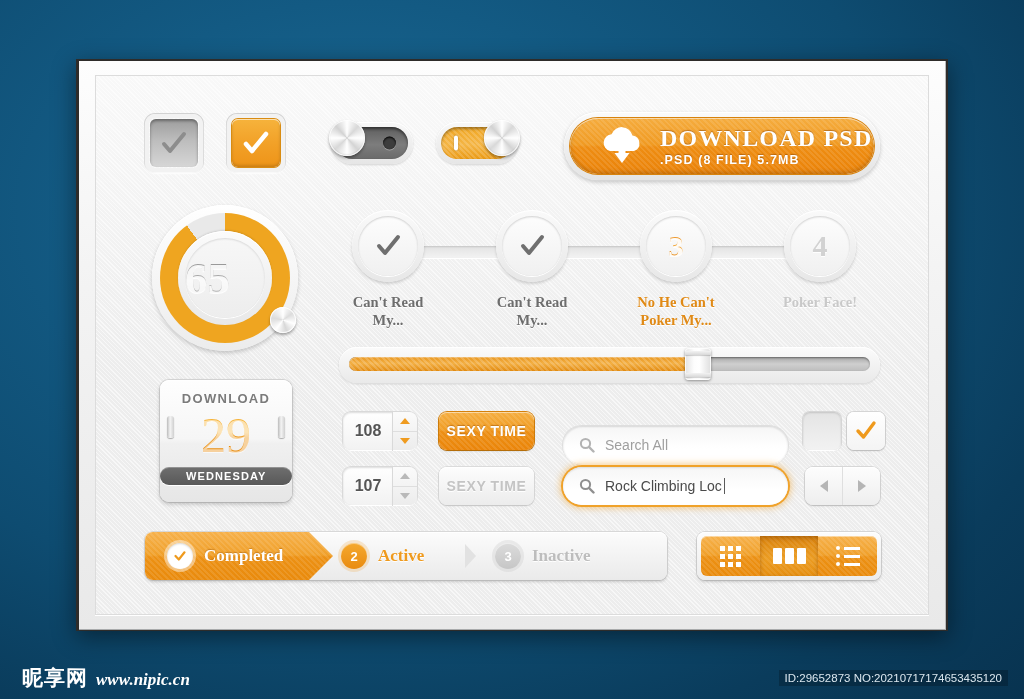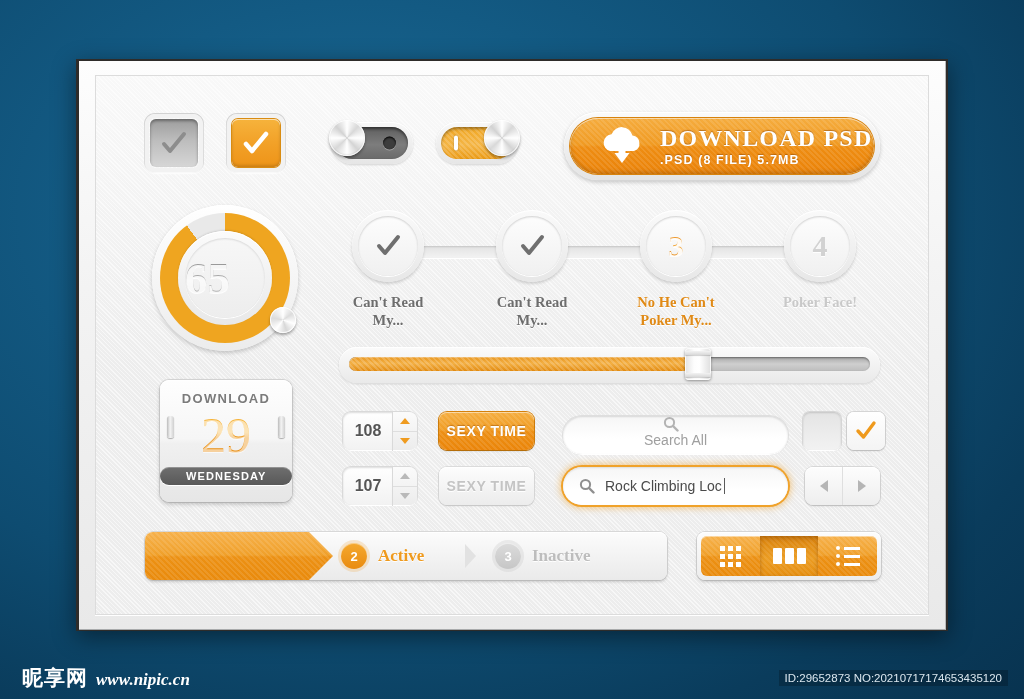--- a/index.html
+++ b/index.html
@@ -609,21 +609,21 @@
   <div class="stepper-btns">
     <div>
         <span class="arrow-up hot"></span>
       </div>
     <div>
         <span class="arrow-dn hot"></span>
       </div>
   </div>
 </div>
 <div class="pill-btn pill-orange" style="left:439px; top:412px; width:95px;">SEXY TIME</div>
-<div class="search" style="left:563px; top:416px; width:225px;flex-direction:column;">
+<div class="search" style="left:563px; top:426px; width:225px;">
   <svg class="mag" viewBox="0 0 16 16">
     <circle cx="6.5" cy="6.5" r="4.6" fill="none" stroke="#b3b3b3" stroke-width="2"></circle>
     <line x1="10" y1="10" x2="14.5" y2="14.5" stroke="#b3b3b3" stroke-width="2.4" stroke-linecap="round"></line>
   </svg>
   <span class="search-text">Search All</span>
 </div>
 <div class="sq sq-empty" style="left:803px; top:412px;"></div>
 <div class="sq sq-checked" style="left:847px; top:412px;">
   <svg width="24" height="24" viewBox="0 0 24 24">
     <path d="M4 12 L9.5 18 L20 4" fill="none" stroke="#ef9a1d" stroke-width="3.4" stroke-linecap="round" stroke-linejoin="round"></path>
@@ -654,20 +654,28 @@
   <div>
       <span class="tri-l"></span>
     </div>
   <div>
       <span class="tri-r"></span>
     </div>
 </div>
 
 <div class="crumbbar" style="left:145px; top:532px; width:522px;">
   <div class="crumb-active"></div>
+  <div class="crumb" style="left:22px;">
+    <span class="badge badge-white">
+      <svg width="14" height="14" viewBox="0 0 14 14">
+        <path d="M2.5 7 L5.8 10.5 L11.5 3.3" fill="none" stroke="#ef9a1d" stroke-width="2.2" stroke-linecap="round" stroke-linejoin="round"></path>
+      </svg>
+    </span>
+    <span class="crumb-label cl-white">Completed</span>
+  </div>
   <div class="chev" style="left:320px;"></div>
   <div class="crumb" style="left:196px;">
     <span class="badge badge-orange">2</span>
     <span class="crumb-label cl-orange">Active</span>
   </div>
   <div class="crumb" style="left:350px;">
     <span class="badge badge-gray">3</span>
     <span class="crumb-label cl-gray">Inactive</span>
   </div>
 </div>

